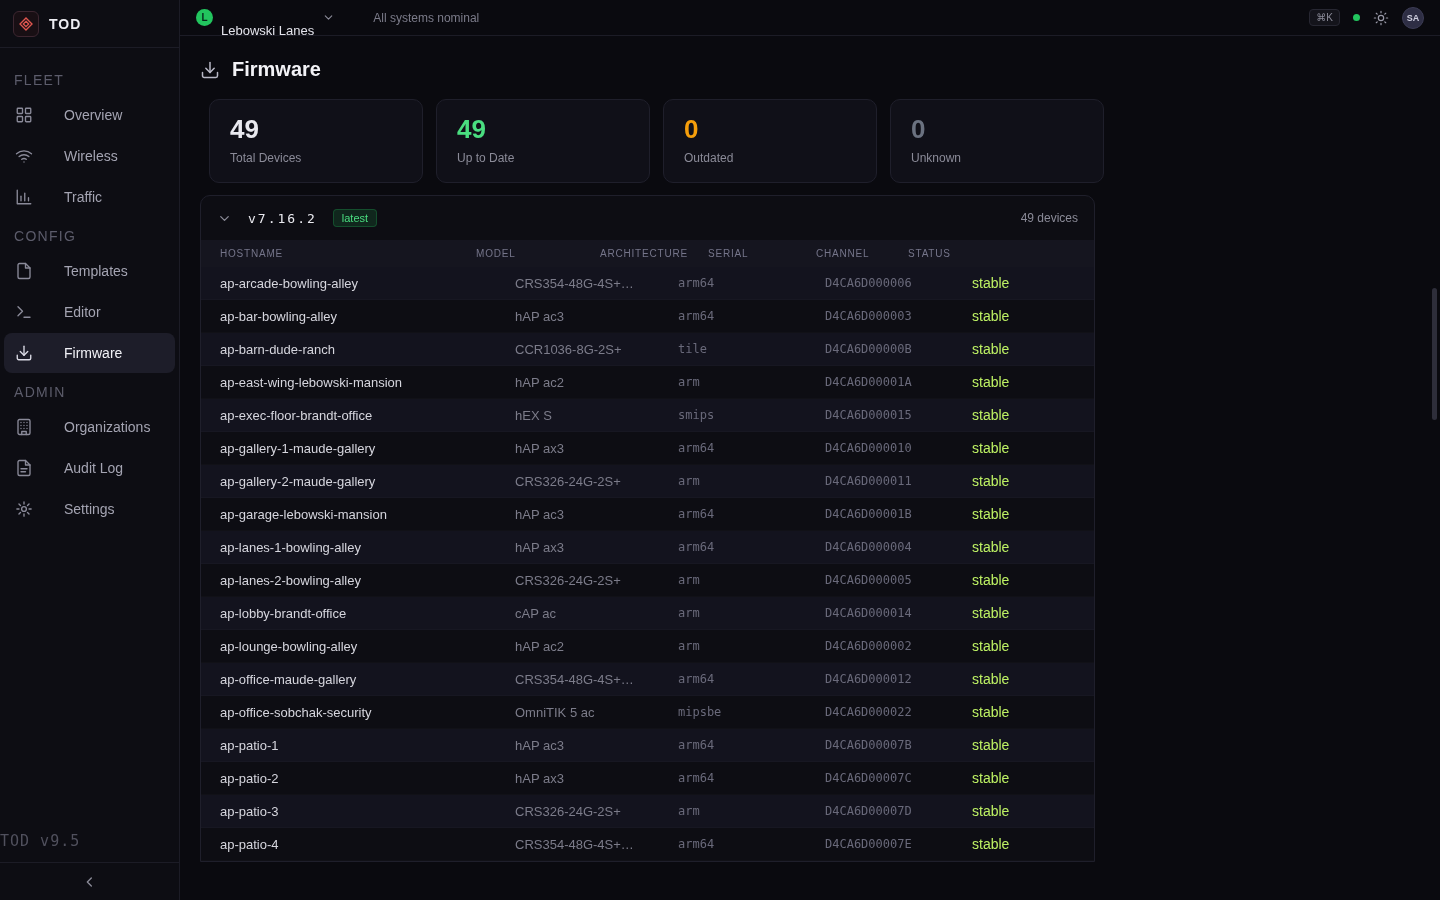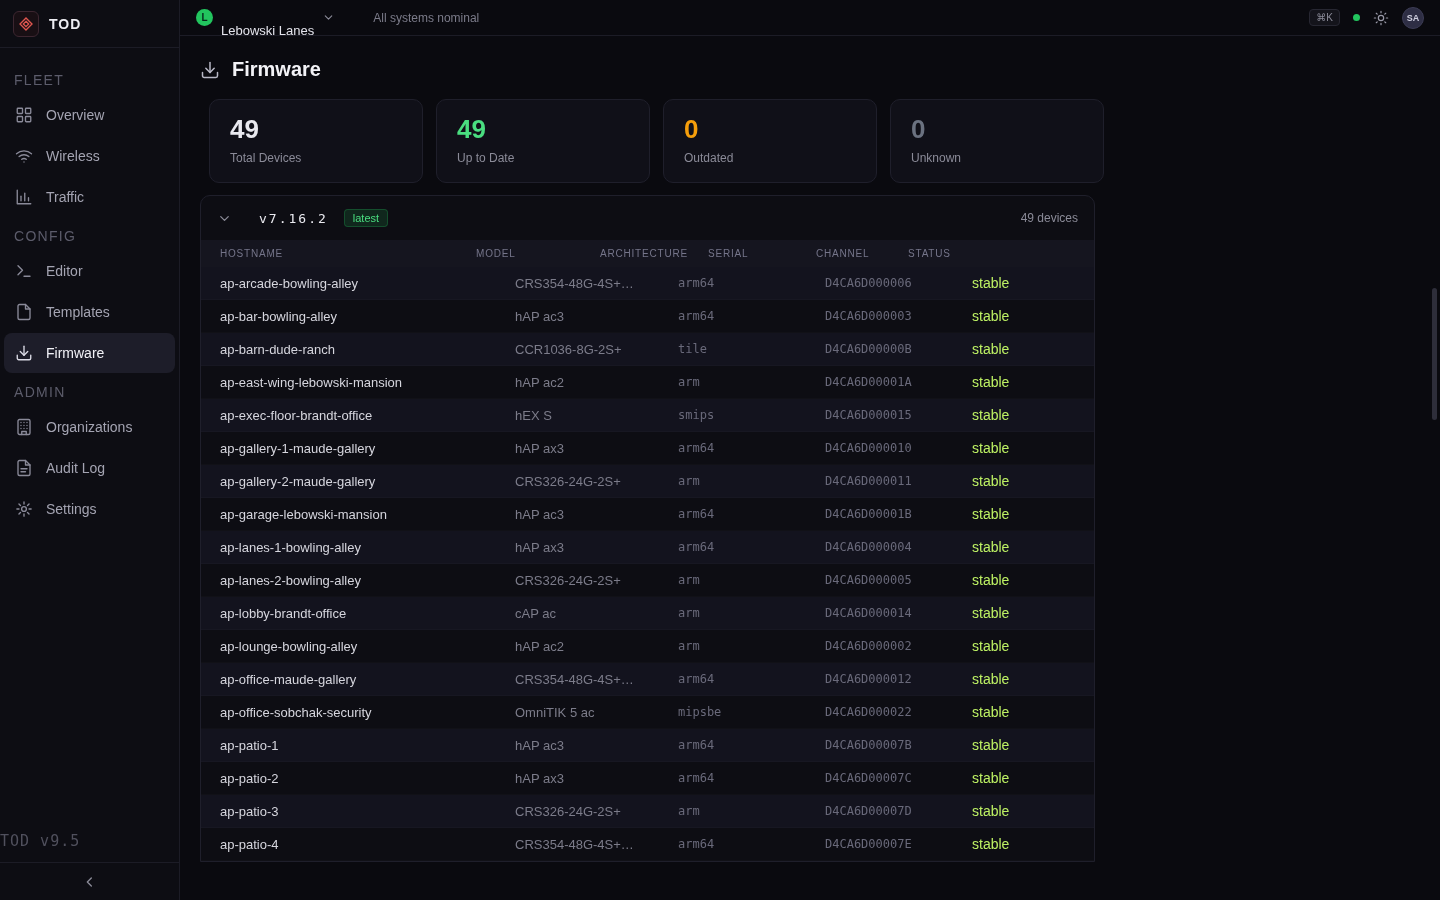--- a/index.html
+++ b/index.html
@@ -12,21 +12,21 @@
   .sidebar { width:180px; min-width:180px; background:#0d0d13; border-right:1px solid #1c1c26;
     display:flex; flex-direction:column; }
   .side-header { height:48px; display:flex; align-items:center; gap:10px; padding:0 13px;
     border-bottom:1px solid #1c1c26; }
   .logo-box { width:26px; height:26px; border-radius:6px; background:#180f14; border:1px solid #3c2630;
     display:flex; align-items:center; justify-content:center; }
   .logo-box svg { width:16px; height:16px; stroke:#e0564f; fill:none; stroke-width:2; }
   .app-name { font-size:14px; font-weight:700; letter-spacing:1px; color:#ededf2; }
   .nav { padding-top:14px; flex:0 0 auto; }
   .nav-section-label { font-size:14px; letter-spacing:1.3px; color:#5c5c6b; padding:10px 14px 6px; text-transform:uppercase; }
-  .nav-item { height:40px; margin:1px 4px; border-radius:8px; display:flex; align-items:center; gap:13px;
+  .nav-item { height:40px; margin:1px 4px; border-radius:8px; display:flex; align-items:center; gap:31px;
     padding:0 11px; color:#a4a4b2; font-size:14px; cursor:pointer; }
   .nav-item .nav-icon { width:18px; height:18px; display:flex; align-items:center; justify-content:center; color:#8a8a99; }
   .nav-item svg { width:18px; height:18px; stroke:currentColor; fill:none; stroke-width:1.8; stroke-linecap:round; stroke-linejoin:round; }
   .nav-item.active { background:#1d1d29; color:#f2f2f7; }
   .nav-item.active .nav-icon { color:#dcdce6; }
   .side-spacer { flex:1; }
   .side-version { text-align:left; font-size:15px; color:#50505d; padding-bottom:12px; letter-spacing:1px; }
   .side-collapse { height:38px; border-top:1px solid #1c1c26; display:flex; align-items:center; justify-content:center; color:#8b8b98; cursor:pointer; }
   .side-collapse svg { width:16px; height:16px; stroke:currentColor; fill:none; stroke-width:2; stroke-linecap:round; stroke-linejoin:round; }
 
@@ -55,21 +55,21 @@
   .stat-value { font-size:26px; font-weight:700; line-height:1.1; }
   .stat-value.v0 { color:#e9e9ef; } .stat-value.v1 { color:#4ade80; }
   .stat-value.v2 { color:#f59e0b; } .stat-value.v3 { color:#6b7280; }
   .stat-label { margin-top:7px; font-size:12px; color:#8b8b98; }
 
   .section-title { margin-top:24px; font-size:14px; color:#c2c2ce; }
 
   .panel { margin-top:12px; width:895px; border:1px solid #1f1f2b; border-radius:10px 10px 0 0; background:#0d0d13; overflow:hidden; }
   .group-header { height:44px; display:flex; align-items:center; padding:0 16px; gap:10px; cursor:pointer; }
   .group-header .chev2 { width:15px; height:15px; stroke:#8b8b98; fill:none; stroke-width:2; stroke-linecap:round; stroke-linejoin:round; }
-  .group-version { font-family:"DejaVu Sans Mono","Liberation Mono",monospace; font-size:13px; color:#eaeaf0; letter-spacing:2px; margin-left:17px; }
+  .group-version { font-family:"DejaVu Sans Mono","Liberation Mono",monospace; font-size:13px; color:#eaeaf0; letter-spacing:2px; margin-left:6px; }
   .badge-latest { background:rgba(34,197,94,0.14); border:1px solid rgba(34,197,94,0.25); color:#4ade80;
     font-size:11px; border-radius:4px; padding:2px 8px; margin-left:6px; }
   .device-count { margin-left:auto; font-size:12px; color:#8b8b98; }
 
   .thead, .trow { display:grid; grid-template-columns:256px 124px 108px 108px 92px 1fr; align-items:center; padding-left:19px; }
   .thead { height:27px; background:#15151f; font-size:10px; letter-spacing:0.8px; color:#75758a; text-transform:uppercase; }
   .trow { height:33px; border-bottom:1px solid rgba(255,255,255,0.02); cursor:pointer;gap:39px; }
   .trow.alt { background:#13131e; }
   .cell.host { font-size:13px; color:#d6d6de; }
   .cell.model { font-size:13px; color:#7c7c8a; }
@@ -128,34 +128,34 @@
               <path d="M18 17v-4"></path>
             </svg>
           </span>
         <span>Traffic</span>
       </div>
 
       <div class="nav-section-label">CONFIG</div>
       <div class="nav-item">
         <span class="nav-icon">
             <svg viewBox="0 0 24 24">
+              <path d="M14 2H6a2 2 0 0 0-2 2v16a2 2 0 0 0 2 2h12a2 2 0 0 0 2-2V8z"></path>
+              <polyline points="14 2 14 8 20 8"></polyline>
+            </svg>
+          </span>
+        <span>Templates</span>
+      </div>
+      <div class="nav-item">
+        <span class="nav-icon">
+            <svg viewBox="0 0 24 24">
               <polyline points="4 17 10 11 4 5"></polyline>
               <line x1="12" y1="19" x2="20" y2="19"></line>
             </svg>
           </span>
         <span>Editor</span>
-      </div>
-      <div class="nav-item">
-        <span class="nav-icon">
-            <svg viewBox="0 0 24 24">
-              <path d="M14 2H6a2 2 0 0 0-2 2v16a2 2 0 0 0 2 2h12a2 2 0 0 0 2-2V8z"></path>
-              <polyline points="14 2 14 8 20 8"></polyline>
-            </svg>
-          </span>
-        <span>Templates</span>
       </div>
       <div class="nav-item active">
         <span class="nav-icon">
             <svg viewBox="0 0 24 24">
               <path d="M21 15v4a2 2 0 0 1-2 2H5a2 2 0 0 1-2-2v-4"></path>
               <polyline points="7 10 12 15 17 10"></polyline>
               <line x1="12" y1="15" x2="12" y2="3"></line>
             </svg>
           </span>
         <span>Firmware</span>

